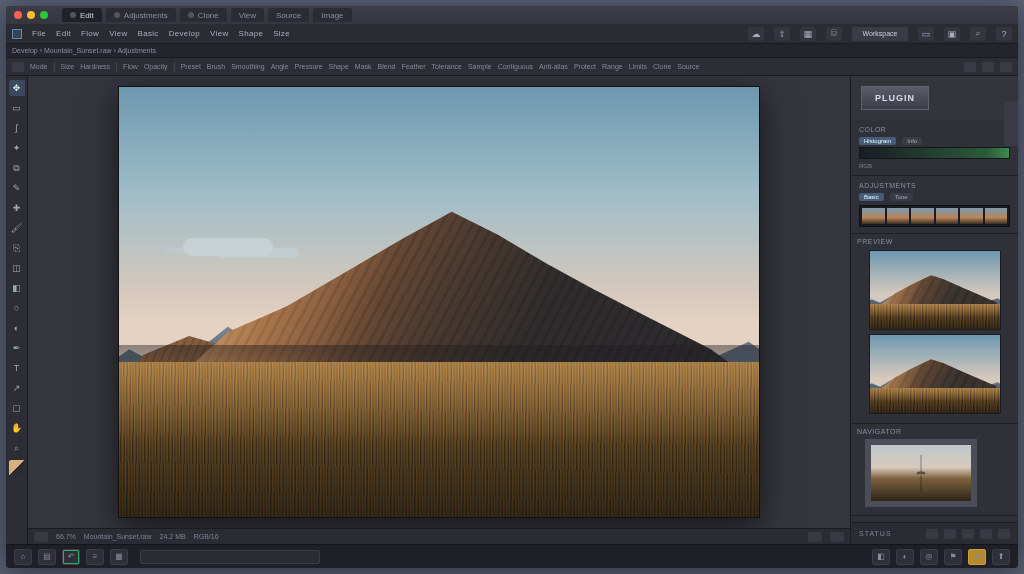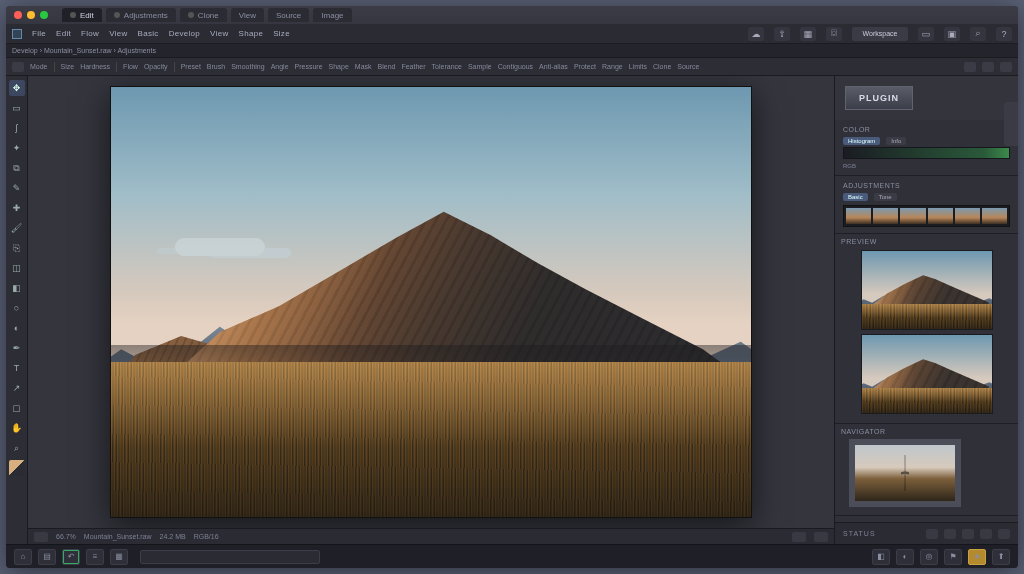--- a/index.html
+++ b/index.html
@@ -59,21 +59,21 @@
   .grass::before{content:"";position:absolute;inset:0;background:repeating-linear-gradient(90deg,rgba(220,180,110,.5) 0 1px,transparent 1px 3px),repeating-linear-gradient(92deg,rgba(0,0,0,.25) 0 1px,transparent 1px 4px);mix-blend-mode:overlay;}
   .grass::after{content:"";position:absolute;inset:0;background:linear-gradient(180deg,rgba(255,200,120,.35),transparent 55%);}
   .shadowband{position:absolute;left:0;right:0;top:60%;height:12%;background:linear-gradient(180deg,rgba(30,28,30,.45),transparent);}
   
   .centerstatus{height:16px;background:#2a2b33;border-top:1px solid #1a1b20;display:flex;align-items:center;padding:0 6px;gap:8px;}
   .centerstatus span{font-size:7px;color:#7d8294;}
   .centerstatus .spacer{flex:1;}
   .centerstatus .stbtn{width:14px;height:10px;background:#383943;border-radius:2px;}
   
   
-  .rightcol{width:184px;background:#2f3038;border-left:1px solid #1a1b20;display:flex;flex-direction:column;}
+  .rightcol{width:168px;background:#2f3038;border-left:1px solid #1a1b20;display:flex;flex-direction:column;}
   .panel{border-bottom:1px solid #1e1f26;padding:6px 8px;}
   .panel h4{font-size:7px;color:#8a8fa0;font-weight:500;letter-spacing:.5px;margin-bottom:4px;text-transform:uppercase;}
   .brandpanel{height:44px;display:flex;align-items:center;justify-content:flex-start;padding:8px 10px;background:#33343c;}
   .brandbox{width:68px;height:24px;background:linear-gradient(#5a5d68,#3b3e48);border:1px solid #60636f;display:flex;align-items:center;justify-content:center;color:#d8dcea;font-size:9px;letter-spacing:1px;font-weight:600;}
   
   .histbox{height:12px;background:linear-gradient(90deg,#1a1c22,#2a5a3a 85%,#3c8a4a);border:1px solid #15161b;margin:2px 0 4px;position:relative;}
   .histlabels{display:flex;gap:6px;}
   .pill{font-size:6px;padding:1px 5px;background:#3a3b44;border-radius:2px;color:#aab;}
   .pill.sel{background:#4a5a7a;color:#dff;}
   

